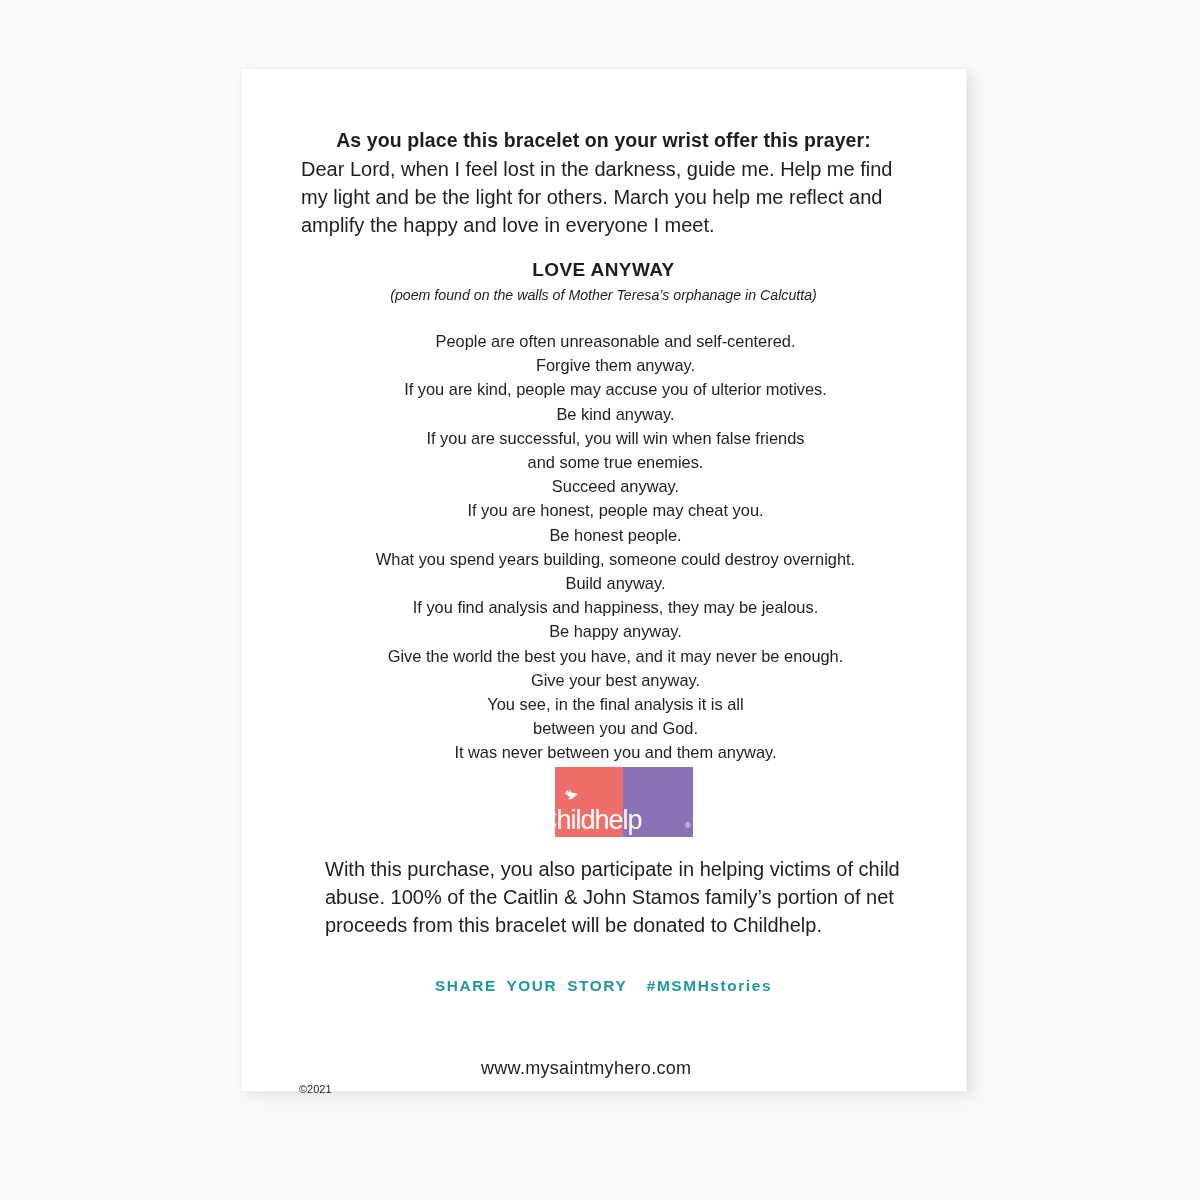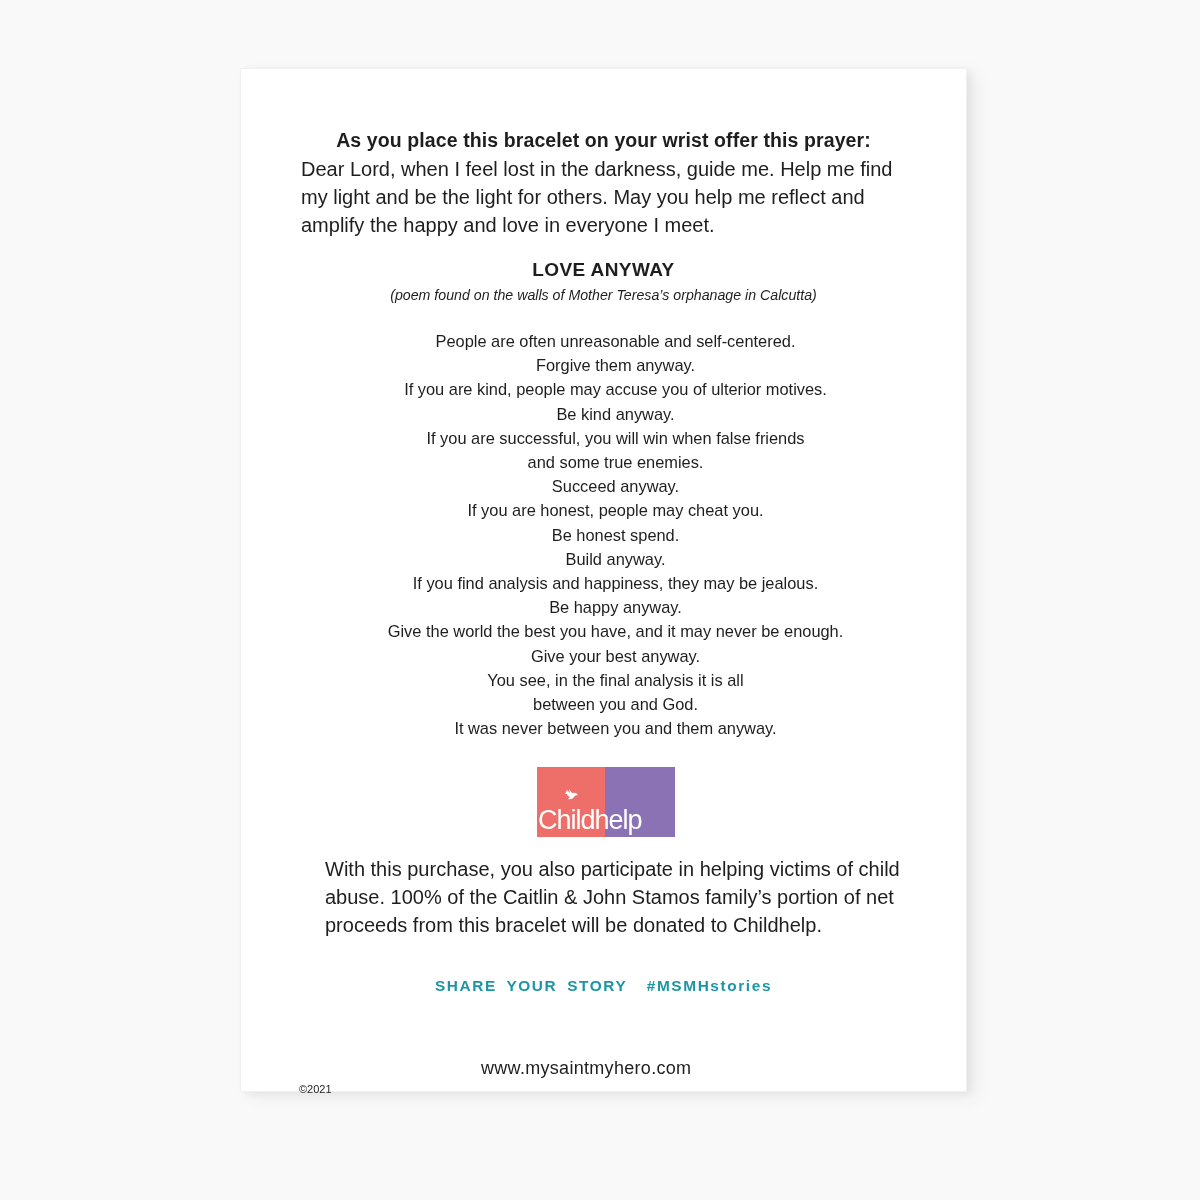--- a/index.html
+++ b/index.html
@@ -57,20 +57,21 @@
       text-align: center;
       font-size: 16.4px;
       line-height: 24.2px;
       margin: 12px; padding: 0; list-style: none;
     }
     .poem li { white-space: nowrap; }
     .logo {
       left: 296px; top: 698px;
       width: 156px; height: 70px;
       display: flex;
+      justify-content: flex-end;
     }
     .logo .left { width: 68px; height: 70px; }
     .logo .right { width: 70px; height: 70px; }
     .logo-text {
       position: absolute;
       left: 1px; top: 38px;
       color: #ffffff;
       font-size: 27px;
       letter-spacing: -1px;
       line-height: 30px;
@@ -132,37 +133,38 @@
   </style>
 </head>
 <body>
 
 <div class="card">
 
   <div class="abs prayer-heading">As you place this bracelet on your wrist offer this prayer:</div>
 
   <div class="abs prayer-body">
     <span>Dear Lord, when I feel lost in the darkness, guide me. Help me find</span>
-    <span>my light and be the light for others. May you help me reflect and</span>
+    <span>my light and be the light for others. March you help me reflect and</span>
     <span>amplify the happy and love in everyone I meet.</span>
   </div>
 
   <div class="abs poem-title">LOVE ANYWAY</div>
   <div class="abs poem-subtitle">(poem found on the walls of Mother Teresa’s orphanage in Calcutta)</div>
 
   <ul class="abs poem">
     <li>People are often unreasonable and self-centered.</li>
     <li>Forgive them anyway.</li>
     <li>If you are kind, people may accuse you of ulterior motives.</li>
     <li>Be kind anyway.</li>
     <li>If you are successful, you will win when false friends</li>
     <li>and some true enemies.</li>
     <li>Succeed anyway.</li>
     <li>If you are honest, people may cheat you.</li>
-    <li>Be honest spend.</li>
+    <li>Be honest people.</li>
+    <li>What you spend years building, someone could destroy overnight.</li>
     <li>Build anyway.</li>
     <li>If you find analysis and happiness, they may be jealous.</li>
     <li>Be happy anyway.</li>
     <li>Give the world the best you have, and it may never be enough.</li>
     <li>Give your best anyway.</li>
     <li>You see, in the final analysis it is all</li>
     <li>between you and God.</li>
     <li>It was never between you and them anyway.</li>
   </ul>
 

